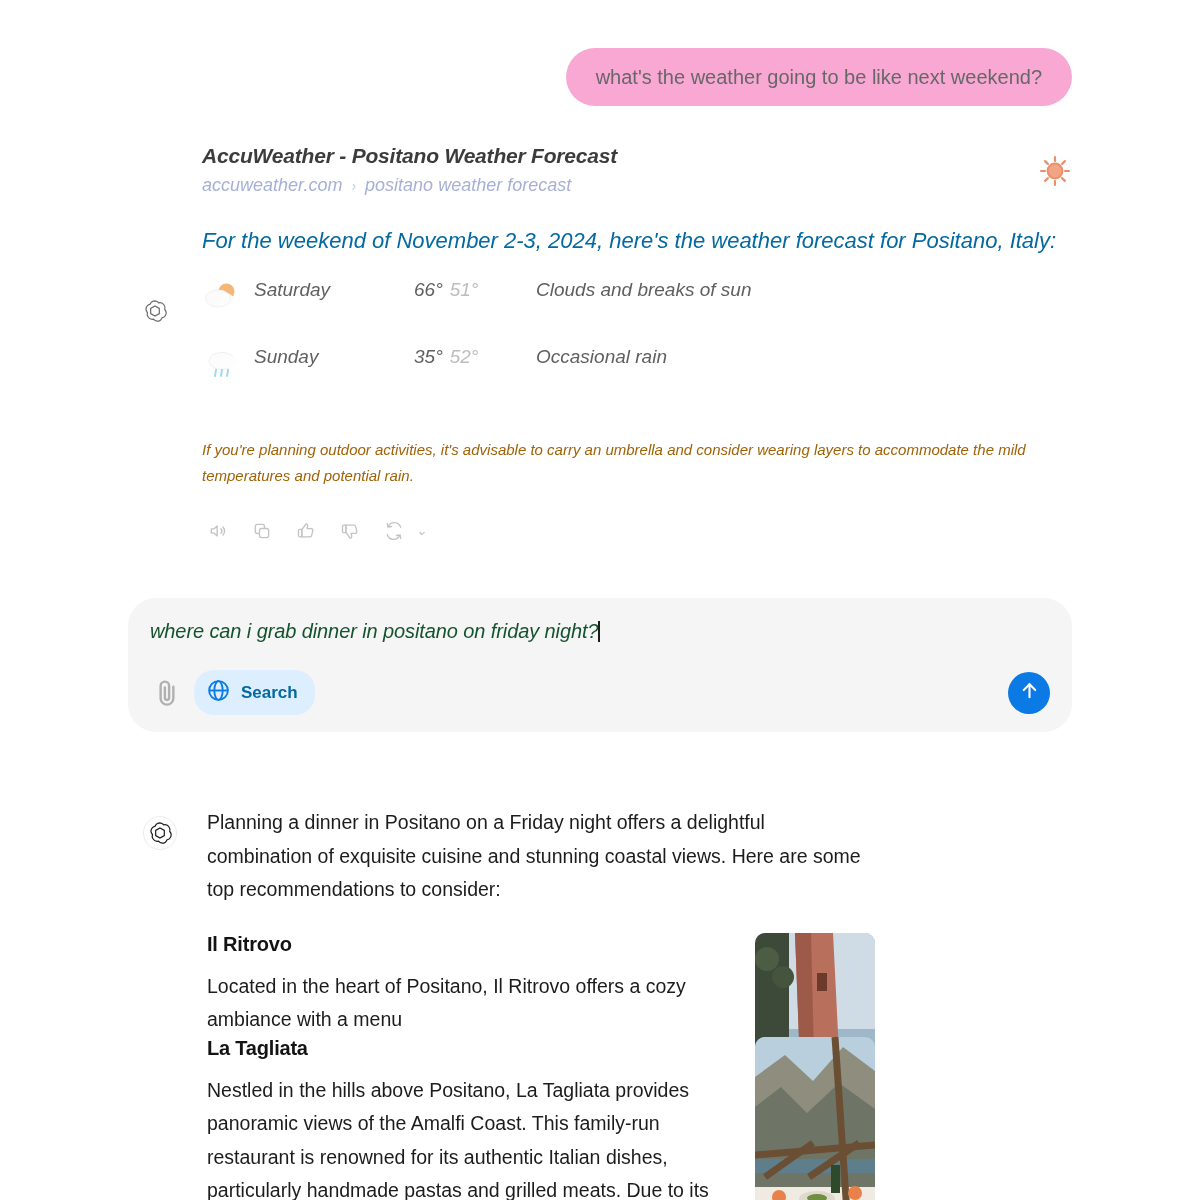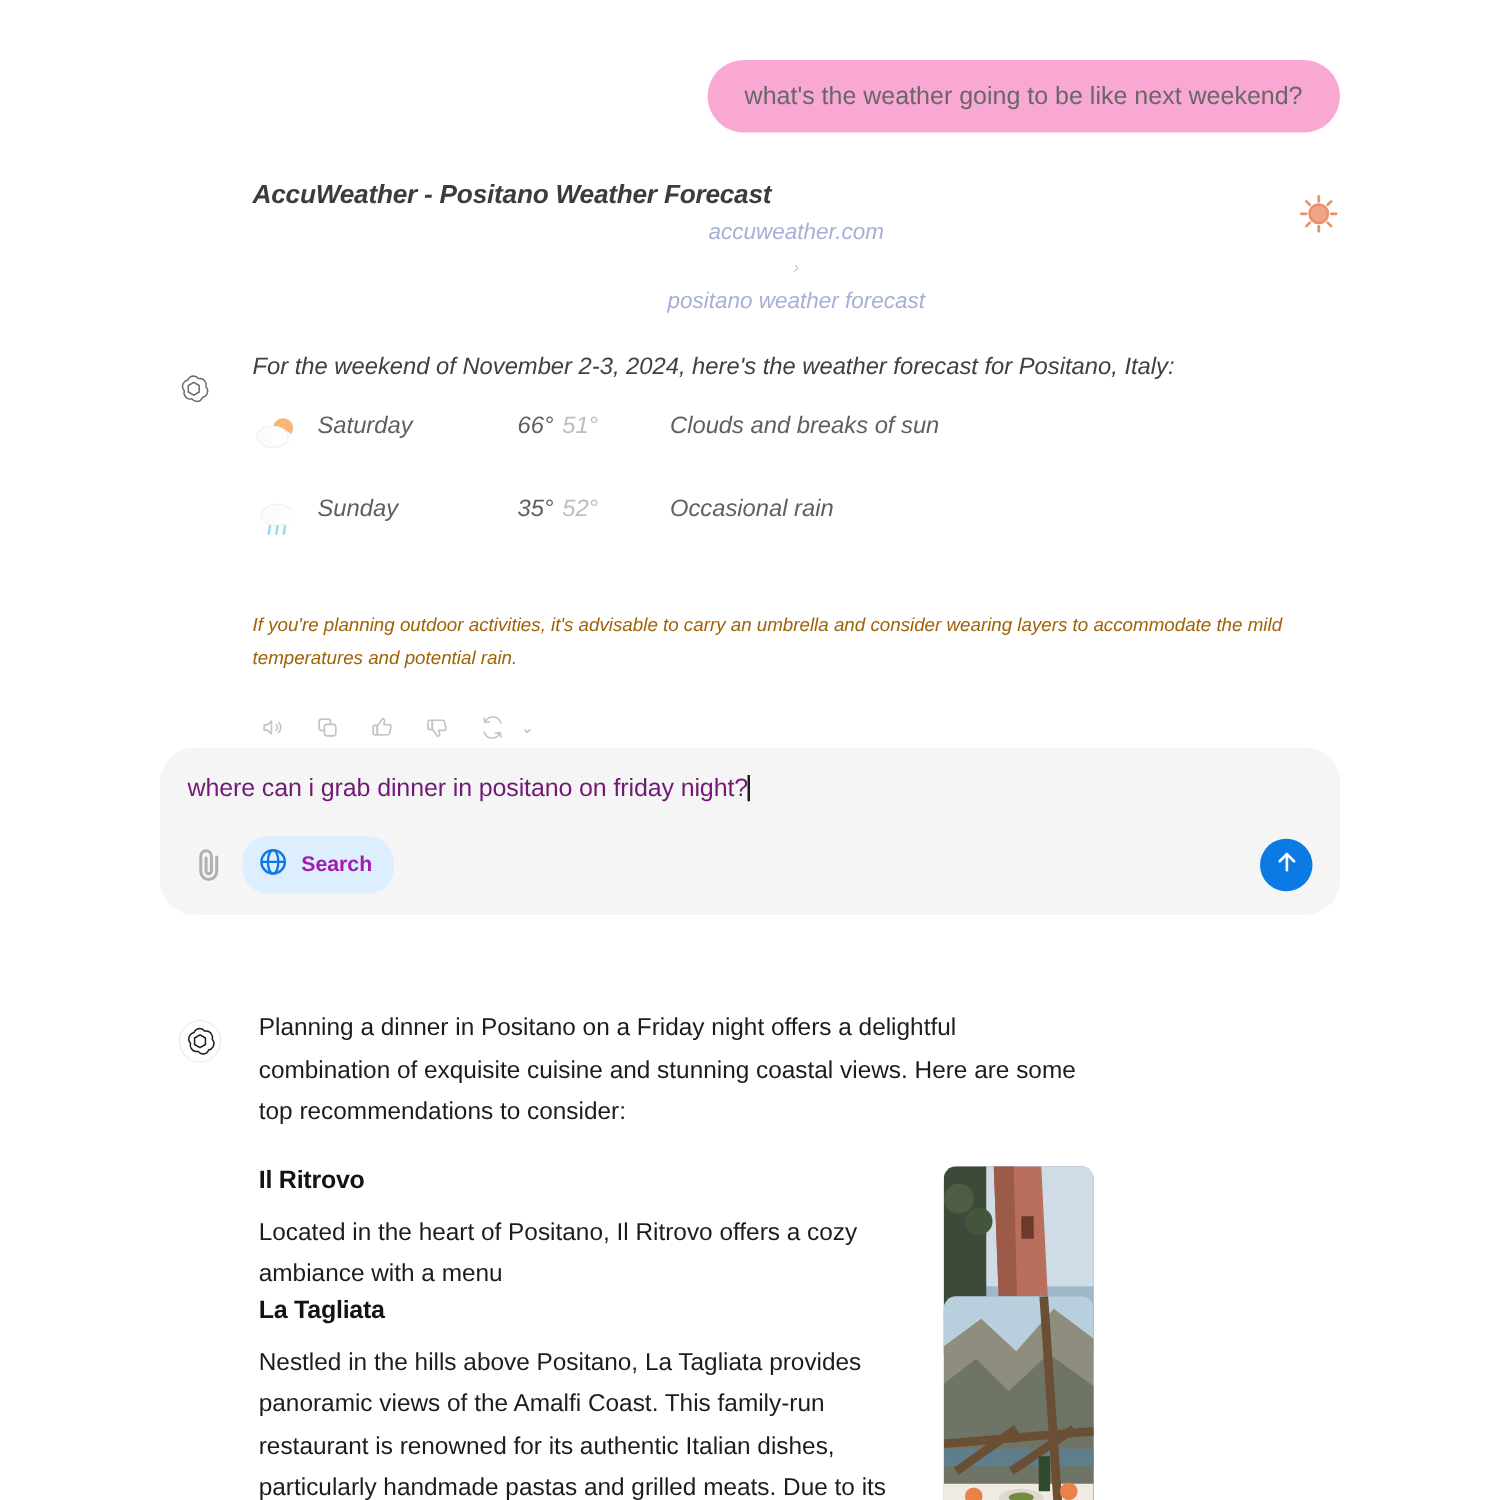--- a/index.html
+++ b/index.html
@@ -33,27 +33,27 @@
   .avatar.ringed { border: 1px solid #ececec; border-radius: 50%; }
 
   .card { margin-left: 74px; position: relative; }
 
   .src-title {
     font-size: 21px; color: #3c3c3c; font-weight: 600;
     letter-spacing: -0.2px;
   }
   .src-crumb {
     margin-top: 7px; font-size: 18px; color: #a6b0d6;
-    display: flex; align-items: center; gap: 9px; flex-direction: column;
+    display: flex; align-items: center; gap: 9px;
   }
   .src-crumb .chev { color: #c2c8e0; font-size: 14px; }
   .sun-badge { position: absolute; right: 0; top: 10px; width: 34px; height: 34px; }
 
   .lead {
-    margin-top: 29px; font-size: 19px; color: #404040; line-height: 1.45;
+    margin-top: 29px; font-size: 22px; color: #0369a1; line-height: 1.45;
   }
 
   .wrows { margin-top: 22px; }
   .wrow { display: flex; align-items: flex-start; height: 67px; }
   .wicon { width: 52px; display: flex; justify-content: flex-start; }
   .wday { width: 160px; font-size: 19px; color: #5f5f5f; }
   .wtemp { width: 122px; font-size: 19px; }
   .wtemp .hi { color: #5f5f5f; }
   .wtemp .lo { color: #bdbdbd; margin-left: 7px; }
   .wdesc { font-size: 19px; color: #5f5f5f; }
@@ -63,29 +63,29 @@
   .actions { margin-top: 26px; display: flex; align-items: center; gap: 13px; }
   .act { width: 31px; height: 31px; display:flex; align-items:center; justify-content:center; border-radius:7px; }
   .act svg { width: 20px; height: 20px; }
   .chevmini { color:#bdbdbd; font-size: 13px; margin-left:-6px; }
 
   
   .composer {
     position: absolute; left: 128px; top: 598px; width: 944px; height: 134px;
     background: #f5f5f5; border-radius: 28px; padding: 22px 26px 0 22px;
   }
-  .composer-text { font-size: 20px; color: #701a75; letter-spacing:-0.1px; }
+  .composer-text { font-size: 20px; color: #14532d; letter-spacing:-0.1px;font-style:italic; }
   .caret { display:inline-block; width:1.5px; height:21px; background:#1c1c1c; vertical-align:-4px; }
   .composer-bar { position:absolute; left:22px; right:22px; bottom: 17px; display:flex; align-items:center; gap:10px; }
   .clip { width: 34px; height: 34px; display:flex; align-items:center; justify-content:center; }
   .search-pill {
     display:flex; align-items:center; gap:10px;
     background:#ddeeff; border-radius:20px; padding: 8px 17px 8px 12px;
   }
-  .search-pill .lbl { color:#a21caf; font-size: 17px; font-weight:600; }
+  .search-pill .lbl { color:#0369a1; font-size: 17px; font-weight:600; }
   .send-btn {
     margin-left:auto; width: 42px; height: 42px; border-radius:50%;
     background:#0b7ae5; display:flex; align-items:center; justify-content:center;
   }
 
   
   .assist2 { position: absolute; left:5px; top: 806px; width:998px; padding: 0 128px; }
   .body-p { font-size: 19.5px; color: #1c1c1c; line-height: 1.72; max-width: 845px; }
 
   .rest { margin-top: 36px; position: relative; padding-right: 145px; }

